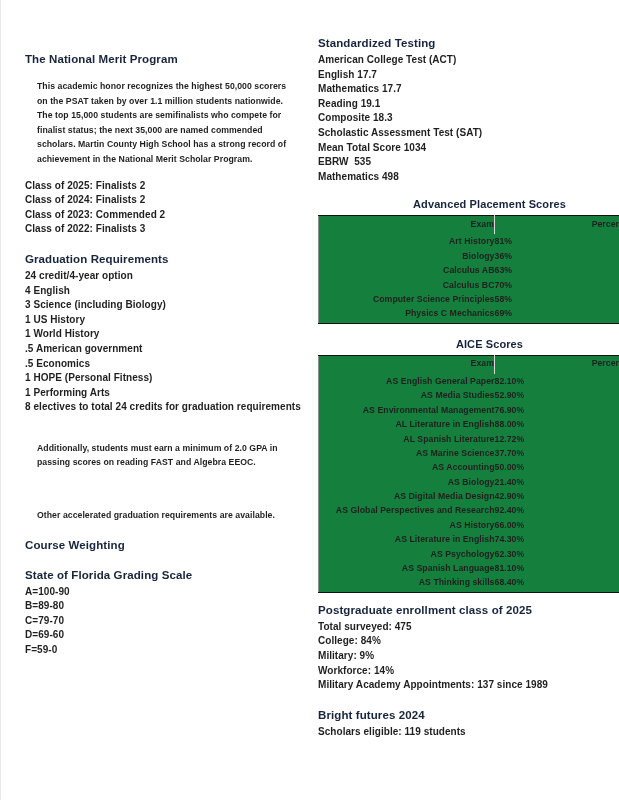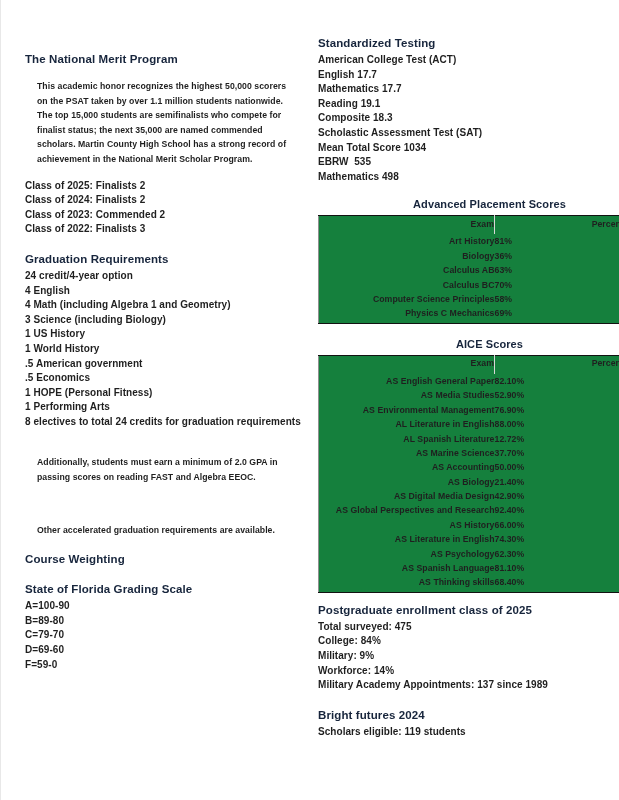--- a/index.html
+++ b/index.html
@@ -148,21 +148,20 @@
           <div class="line">Class of 2023: Commended 2</div>
           <div class="line">Class of 2022: Finalists 3</div>
         </div>
       </section>
 
       <section>
         <h2 class="section-head spaced">Graduation Requirements</h2>
         <div>
           <div class="line">24 credit/4-year option</div>
           <div class="line">4 English</div>
-          <div class="line">4 Math (including Algebra 1 and Geometry)</div>
           <div class="line">3 Science (including Biology)</div>
           <div class="line">1 US History</div>
           <div class="line">1 World History</div>
           <div class="line">.5 American government</div>
           <div class="line">.5 Economics</div>
           <div class="line">1 HOPE (Personal Fitness)</div>
           <div class="line">1 Performing Arts</div>
           <div class="line">8 electives to total 24 credits for graduation requirements</div>
         </div>
         <div class="gap"></div>

